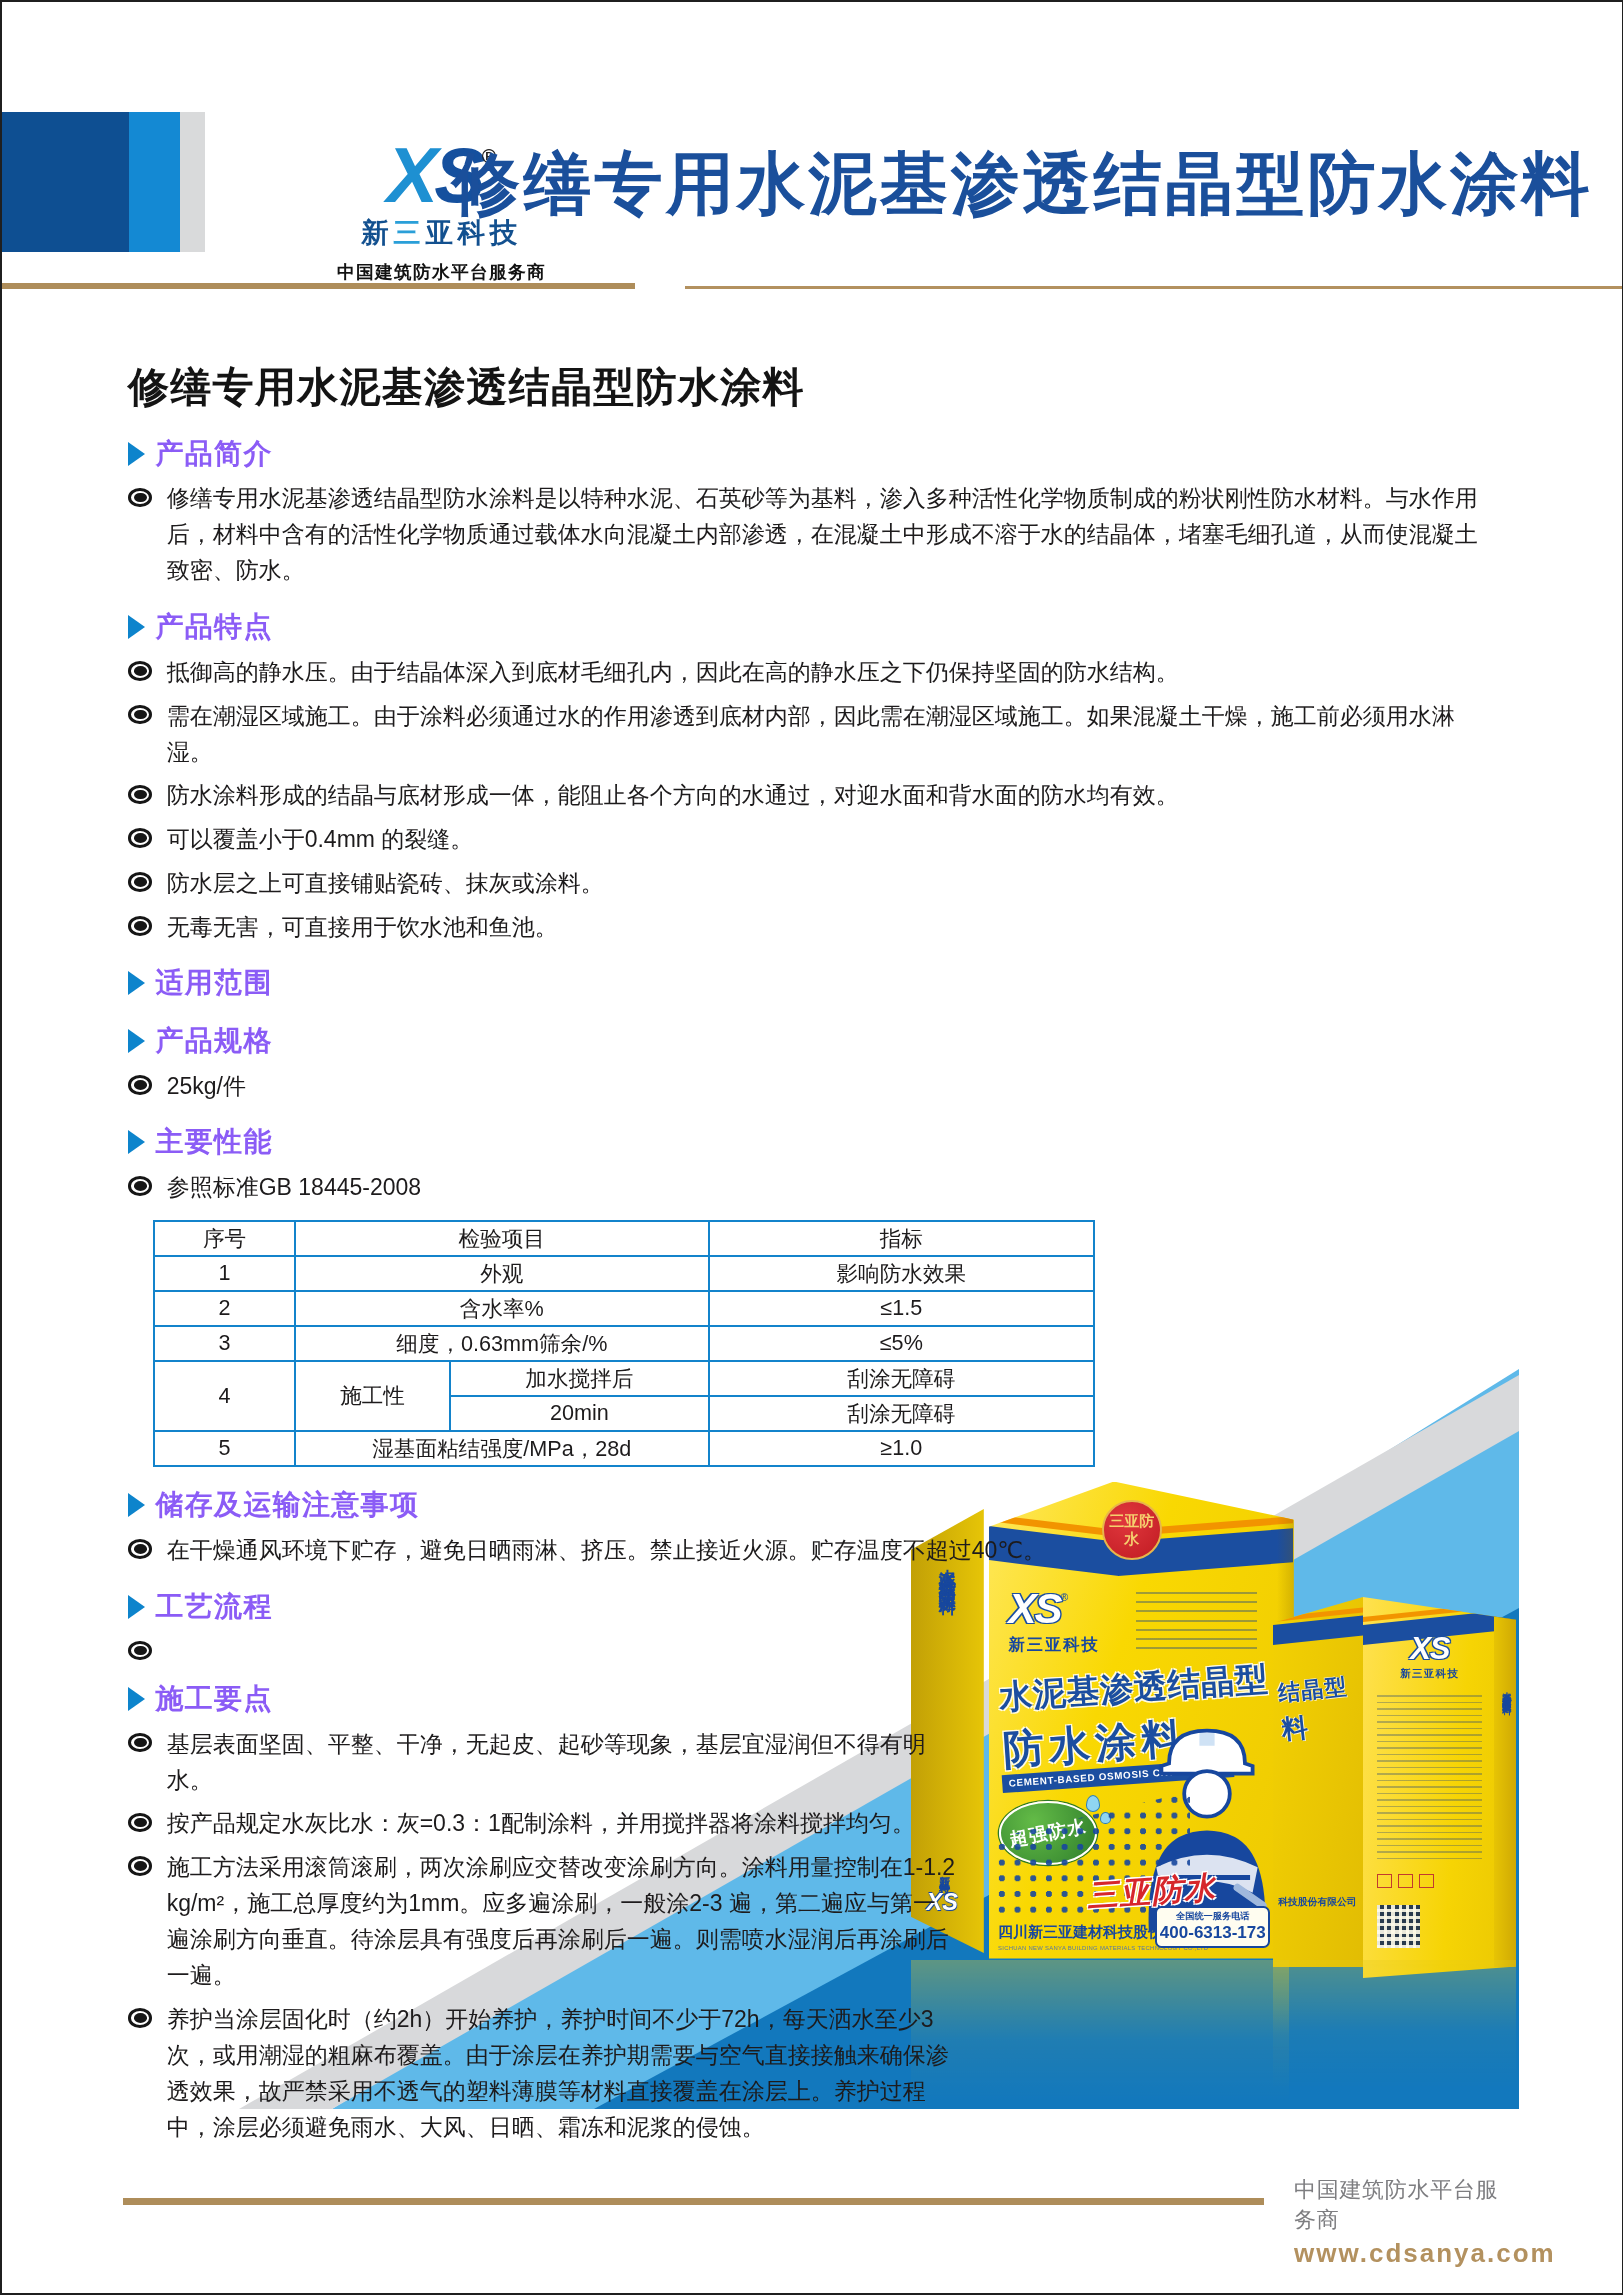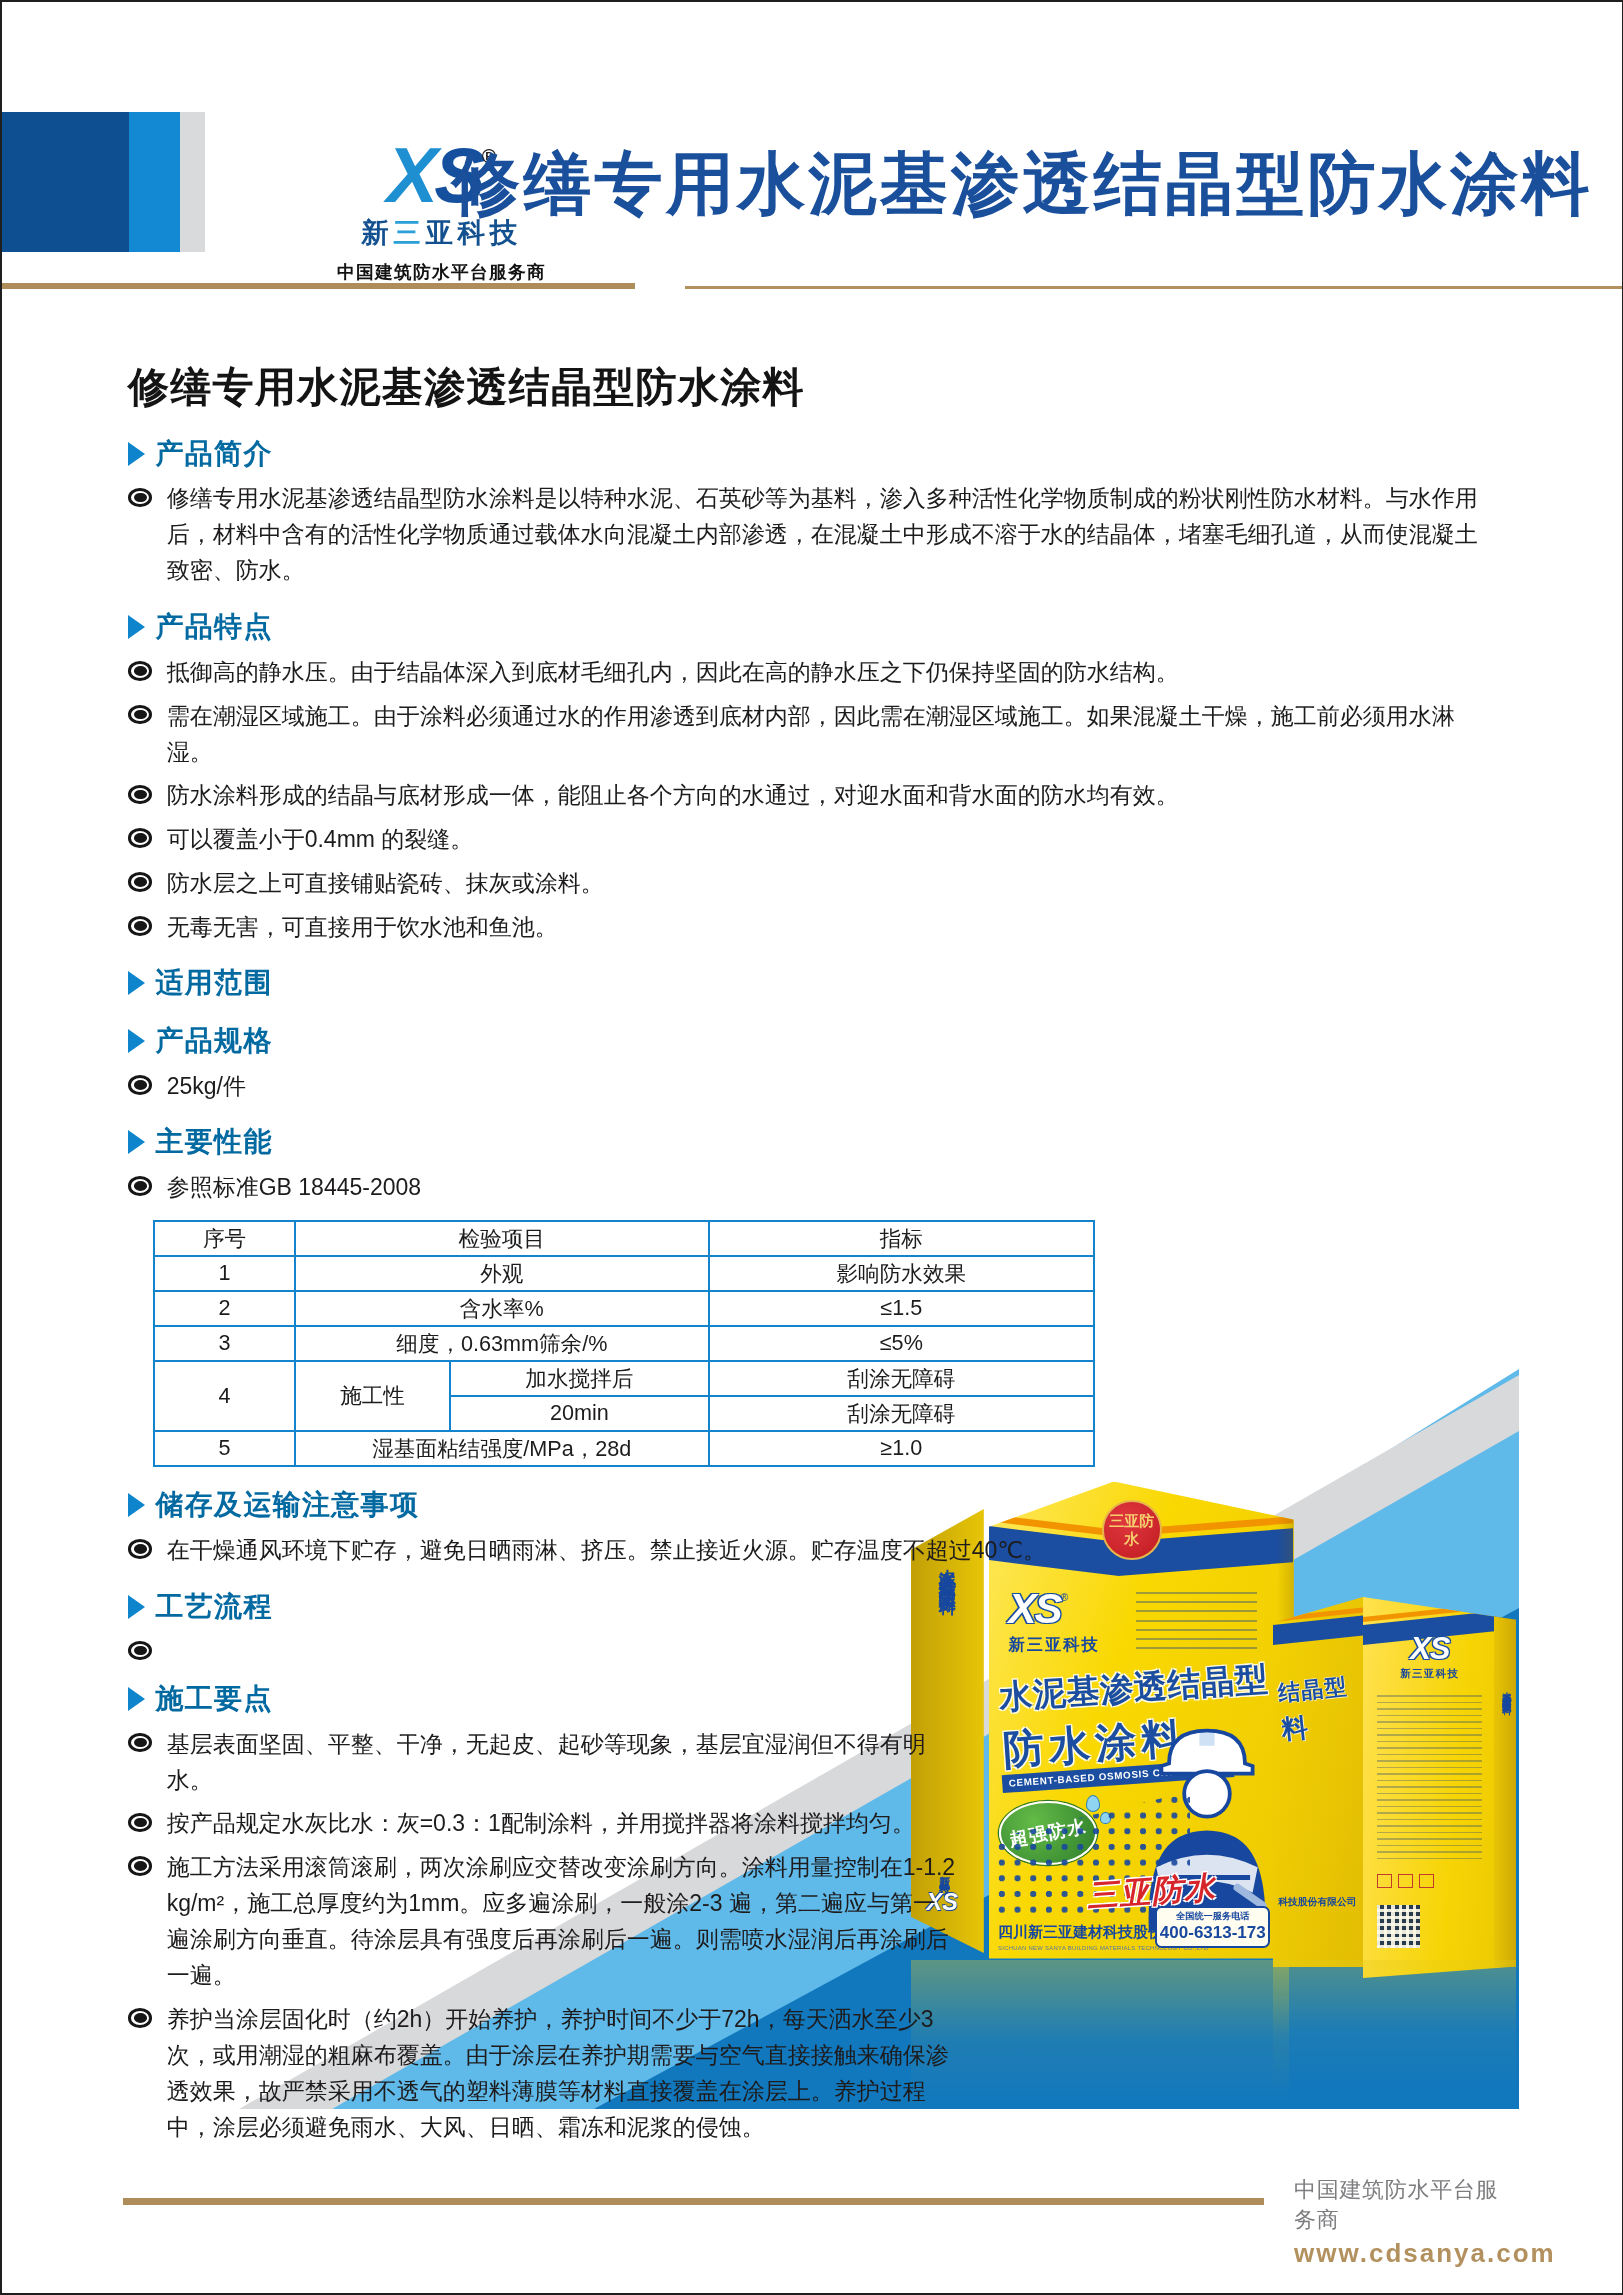--- a/index.html
+++ b/index.html
@@ -28,21 +28,21 @@
   .d-light{background:#5fb9e9;clip-path:polygon(330px 2107px,1517px 1367px,1517px 2107px);}
   .d-gray{background:#d8d9db;clip-path:polygon(237px 2107px,1517px 1373px,1517px 1429px,330px 2107px);}
   .d-deep{background:#1278bd;clip-path:polygon(592px 2107px,1517px 1606px,1517px 2107px);}
   
   .content{position:absolute;left:126px;top:358px;width:1364px;z-index:2;}
   .page-title{font-size:41px;font-weight:900;color:#141414;letter-spacing:1.3px;margin:0;}
   .sec{margin-top:17px;}
   .sec-head{display:flex;align-items:center;gap:10.5px;margin-top:19.6px;}
   .tri{width:0;height:0;border-left:17.7px solid #0d84cc;border-top:12.4px solid transparent;
        border-bottom:12.4px solid transparent;}
-  .sec-head h2{font-size:28px;font-weight:800;color:#0369a1;margin:0;letter-spacing:1.3px;}
+  .sec-head h2{font-size:28px;font-weight:800;color:#8b5cf6;margin:0;letter-spacing:1.3px;}
   .bullet{display:flex;gap:14.4px;margin-top:7.8px;align-items:flex-start;}
   .dot-icon{flex:none;width:18.3px;height:13.7px;border:3.3px solid #161616;border-radius:50%;
             position:relative;margin-top:7.2px;}
   .dot-icon::after{content:"";position:absolute;left:2.6px;right:2.6px;top:2px;bottom:2px;
             background:#161616;border-radius:50%;}
   .bullet p{font-size:23px;line-height:36px;color:#1d1b1c;margin:0;max-width:1315px;}
   .narrow p{max-width:791px;}
   
   .tbl-wrap{margin:14.4px 0 2.6px 25px;width:942px;}
   table.perf{border-collapse:collapse;width:100%;}

